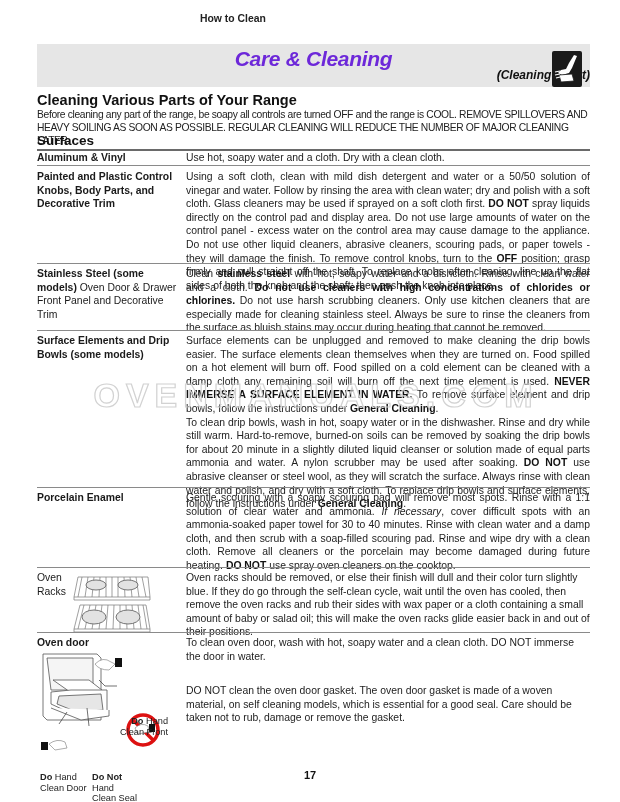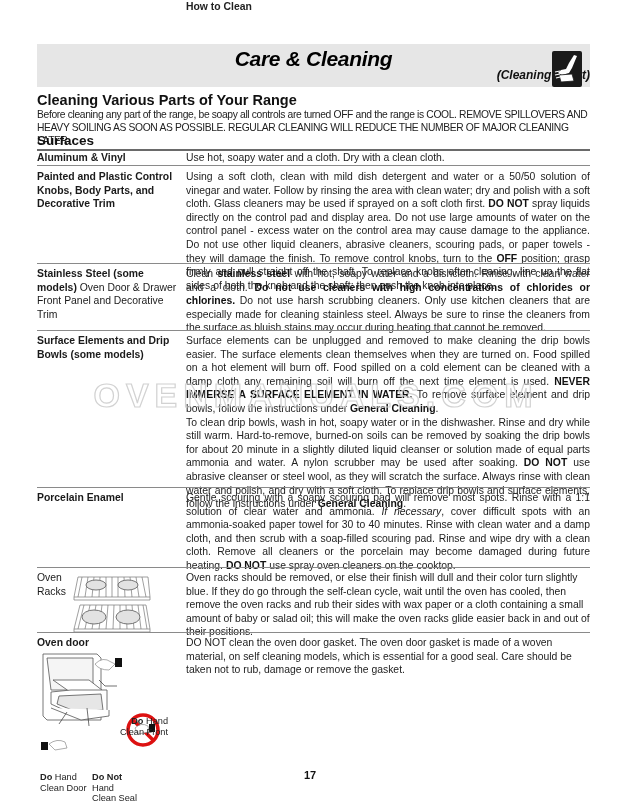--- a/index.html
+++ b/index.html
@@ -7,21 +7,21 @@
     width: 620px; height: 802px; position: relative; overflow: hidden;
     font-family: "Liberation Sans", sans-serif; color: #1a1a1a;
   }
   .header-bar {
     position: absolute; left: 37px; top: 44px; width: 553px; height: 43px;
     background: #e6e6e6;
   }
   .header-title {
     position: absolute; left: 0; right: 0; top: 4px; text-align: center;
     font-style: italic; font-weight: bold; font-size: 21px; line-height: 22px;
-    letter-spacing: -0.3px; color: #000000;
+    letter-spacing: -0.3px; color: #6d28d9;
   }
   .header-sub {
     position: absolute; left: 0; right: 0; top: 25px; text-align: right;
     font-style: italic; font-weight: bold; font-size: 12px; line-height: 13px;
     color: #111;
   }
   .header-icon {
     position: absolute; right: 8px; top: 7px; width: 30px; height: 36px;
     background: #1a1a1a; border-radius: 2px;
   }
@@ -30,37 +30,37 @@
     font-weight: bold; font-size: 14.5px; line-height: 16px; color: #111;
   }
   .intro {
     position: absolute; left: 37px; top: 108px; width: 560px;
     font-size: 10.3px; line-height: 13px; letter-spacing: -0.35px; color: #222;
   }
   .col-head {
     position: absolute; top: 133px; font-weight: bold; font-size: 13.5px; line-height: 16px; color: #111;
   }
   .col-head.surf { left: 37px; }
-  .col-head.how { left: 186px; }
+  .col-head.how { left: 200px; margin-top: 12px; }
   .rule {
     position: absolute; left: 37px; width: 553px; height: 1px; background: #8a8a8a;
   }
   .rule.thick { height: 2px; background: #6a6a6a; }
   .row { position: absolute; left: 37px; width: 553px; }
   .surface {
     position: absolute; left: 0; top: 0; width: 140px;
     font-size: 10.4px; line-height: 13.6px; color: #1a1a1a;
   }
   .surface b { font-weight: bold; }
   .how {
     position: absolute; left: 149px; top: 0; width: 404px;
     font-size: 10.4px; line-height: 13.6px; color: #222; text-align: justify;
   }
   .how p { margin: 0; }
-  .how p + p.gap { margin-top: 9px; }
+  .how p + p.gap { margin-top: 21px; }
   .how b { font-weight: bold; color: #111; }
   .how i { }
   .watermark {
     position: absolute; left: 56px; top: 376px; width: 520px; text-align: center;
     font-weight: bold; font-size: 34px; letter-spacing: 6px; color: transparent;
     -webkit-text-stroke: 1.2px #d2d2d2; pointer-events: none;
   }
   .rack-illus { position: absolute; left: 35px; top: 4px; }
   .door-illus { position: absolute; left: 0; top: 14px; }
   .illus-label {
@@ -182,18 +182,19 @@
       <div><b>Do</b><span> Hand</span></div>
       <div>Clean Door</div>
     </div>
     <div class="illus-label" style="left:55px; top:78px">
       <div><b>Do Not</b></div>
       <div>Hand</div>
       <div>Clean Seal</div>
     </div>
   </div>
   <div class="how" style="text-align:left">
+    <p>To clean oven door, wash with hot, soapy water and a clean cloth. DO NOT immerse the door in water.</p>
     <p class="gap">DO NOT clean the oven door gasket. The oven door gasket is made of a woven material, on self cleaning models, which is essential for a good seal. Care should be taken not to rub, damage or remove the gasket.</p>
   </div>
 </div>
 
 <div class="watermark">OVENMANUALS.COM</div>
 <div class="page-num">17</div>
 
 </body></html>

